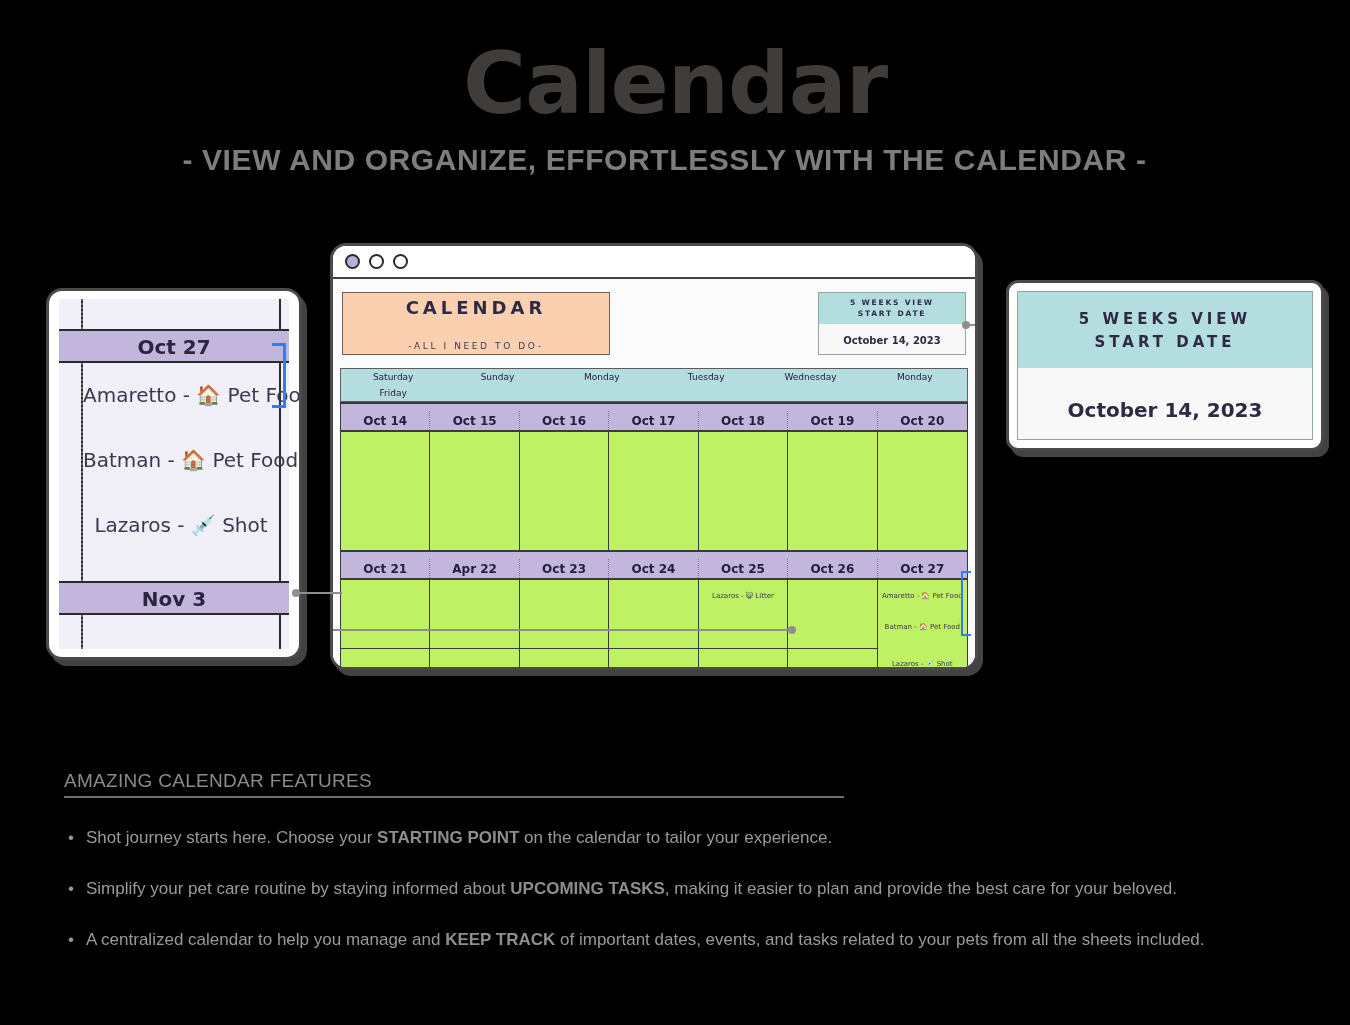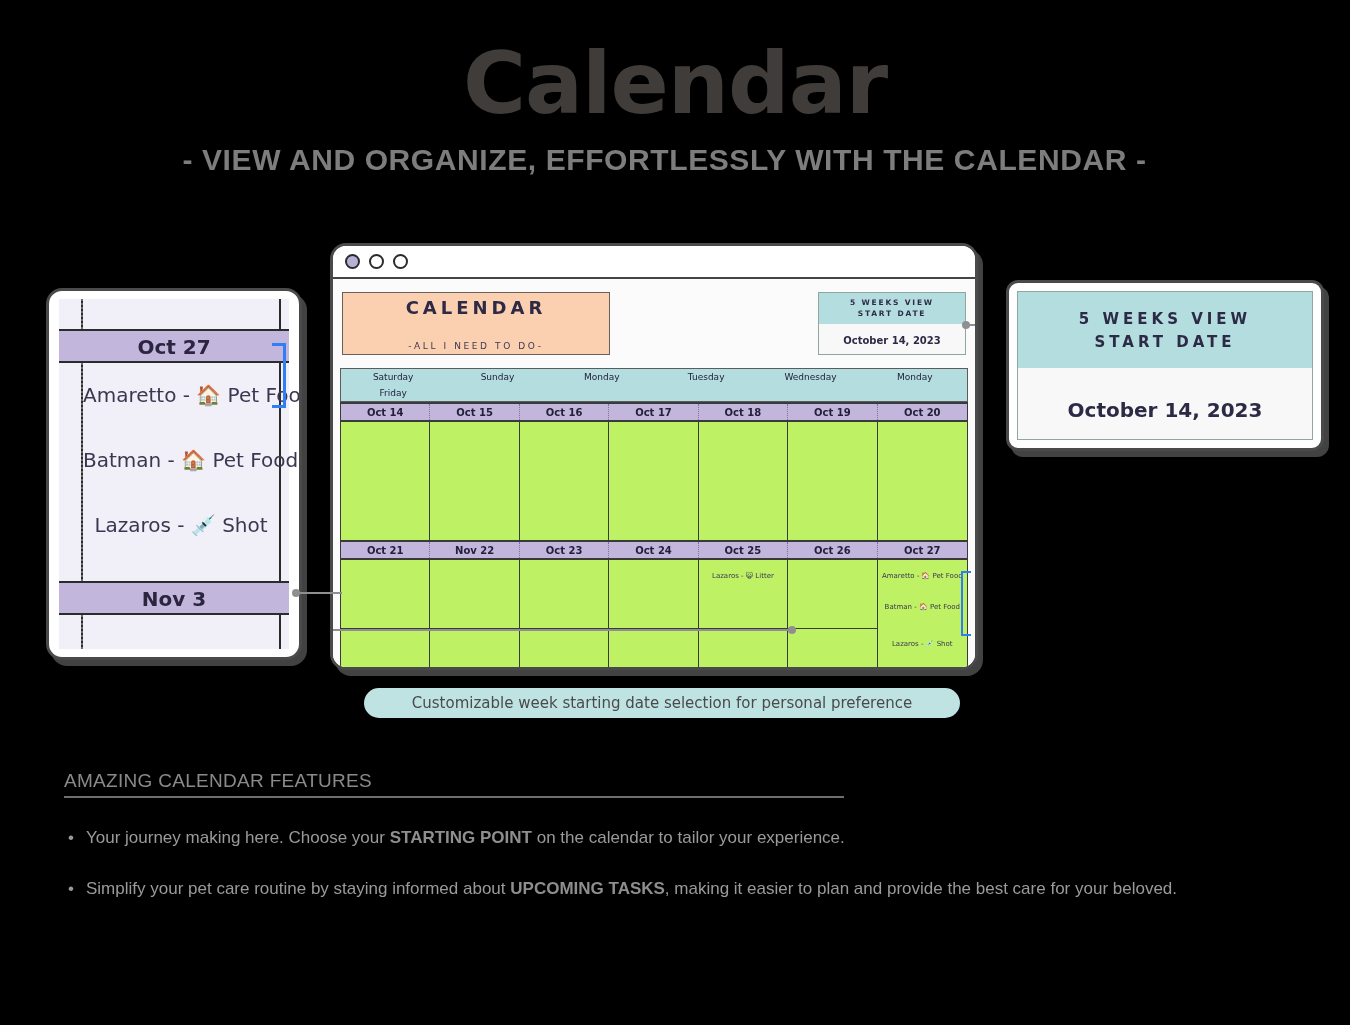--- a/index.html
+++ b/index.html
@@ -167,22 +167,23 @@
   }
   .daterow {
     display:grid; grid-template-columns: repeat(7, 1fr);
     background:#c3b6dd;
     border-left:1px solid #3a3a3a; border-right:1px solid #3a3a3a;
     border-top: 2px solid #3a3a3a; border-bottom: 2px solid #3a3a3a;
   }
   .daterow div {
     text-align:center; padding: 3px 0 2px;
     font-family:"DejaVu Sans", sans-serif;
-    font-size: 10px; font-weight:700; color:#23203a;
+    font-size: 12px; font-weight:700; color:#23203a;
     border-right:1px dotted #7b6fa0;
+    margin-top:7px;
   }
   .daterow div:last-child { border-right:none; }
 
   .weekbody {
     display:grid; grid-template-columns: repeat(7, 1fr);
     background:#bef264;
     border-left:1px solid #3a3a3a; border-right:1px solid #3a3a3a;
   }
   .weekbody .cell {
     border-right:1px solid #3a3a3a;
@@ -345,21 +346,21 @@
           <div class="cell"></div>
           <div class="cell"></div>
           <div class="cell"></div>
           <div class="cell"></div>
           <div class="cell"></div>
           <div class="cell"></div>
         </div>
 
         <div class="daterow">
           <div>Oct 21</div>
-          <div>Nov 22</div>
+          <div>Apr 22</div>
           <div>Oct 23</div>
           <div>Oct 24</div>
           <div>Oct 25</div>
           <div>Oct 26</div>
           <div>Oct 27</div>
         </div>
         <div class="weekbody w2">
           <div class="cell"></div>
           <div class="cell"></div>
           <div class="cell"></div>
@@ -405,27 +406,29 @@
   <div class="frame" id="right-panel">
     <div class="rp-inner">
       <div class="rp-head">
         <div>5 WEEKS VIEW</div>
         <div>START DATE</div>
       </div>
       <div class="rp-val">October 14, 2023</div>
     </div>
   </div>
 
-  <div id="caption-pill">Customizable week starting date selection for personal preference</div>
 
   <div id="features">
     <span class="feat-title">AMAZING CALENDAR FEATURES</span>
     <ul class="feat-list">
       <li>
-        <span>Your journey making here. Choose your </span><b>STARTING POINT</b><span> on the calendar to tailor your experience.</span>
+        <span>Shot journey starts here. Choose your </span><b>STARTING POINT</b><span> on the calendar to tailor your experience.</span>
       </li>
       <li>
         <span>Simplify your pet care routine by staying informed about </span><b>UPCOMING TASKS</b><span>, making it easier to plan and provide the best care for your beloved.</span>
       </li>
+      <li>
+        <span>A centralized calendar to help you manage and </span><b>KEEP TRACK</b><span> of important dates, events, and tasks related to your pets from all the sheets included.</span>
+      </li>
     </ul>
   </div>
 
 </div>
 
 </body></html>

